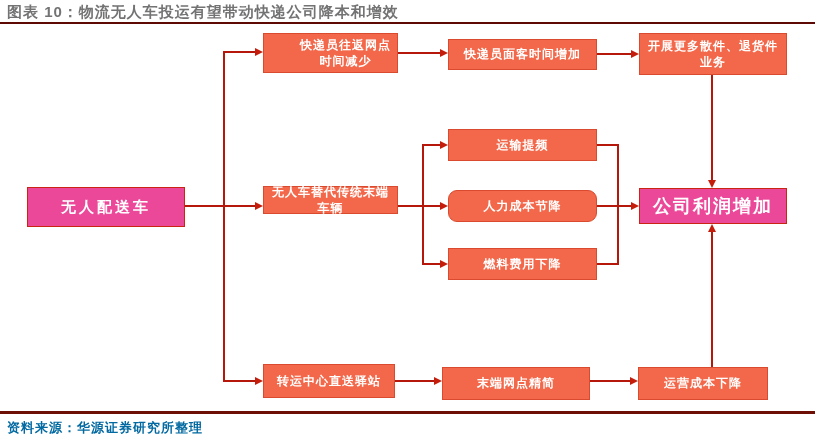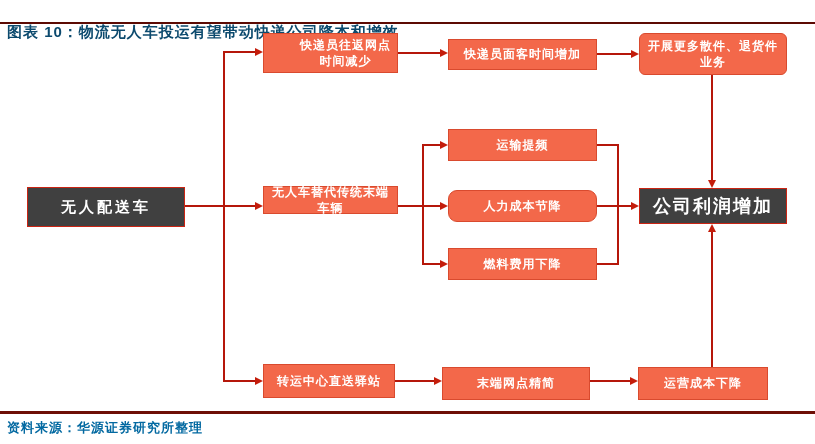--- a/index.html
+++ b/index.html
@@ -10,24 +10,23 @@
     width: 815px;
     height: 444px;
     background: #ffffff;
     overflow: hidden;
   }
   .fig-title {
     position: absolute;
     left: 7px; top: 3px;
     font-size: 15px;
     font-weight: bold;
-    color: #0c4a6e;
+    color: #737373;
     letter-spacing: 1px;
     white-space: nowrap;
-    margin-top: 20px;
   }
   .rule-top {
     position: absolute;
     left: 0; top: 22px;
     width: 815px; height: 2px;
     background: #5c0a03;
   }
   .rule-bottom {
     position: absolute;
     left: 0; top: 411px;
@@ -52,21 +51,21 @@
     font-size: 12px;
     line-height: 1.35;
     display: flex;
     align-items: center;
     justify-content: center;
     text-align: center;
     padding: 2px 6px;
     letter-spacing: 1px;
   }
   .node.dark {
-    background: #404040;
+    background: #ec4899;
     border: 1px solid #ca2413;
   }
   .node.root-node { font-size: 15px; letter-spacing: 3px; }
   .node.profit-node { font-size: 18px; letter-spacing: 2px; }
   .line {
     position: absolute;
     background: #b5170a;
   }
   .line.h { height: 2px; }
   .line.v { width: 2px; }
@@ -99,21 +98,21 @@
 
   <div class="fig-title">图表 10：物流无人车投运有望带动快递公司降本和增效</div>
   <div class="rule-top"></div>
 
   <div class="node dark root-node" style="left:27px; top:187px; width:158px; height:40px;">无人配送车</div>
 
   <div class="node" style="left:263px; top:33px; width:135px; height:40px;padding-left:36px;">快递员往返网点时间减少</div>
 
   <div class="node" style="left:448px; top:39px; width:149px; height:31px;">快递员面客时间增加</div>
 
-  <div class="node" style="left:639px; top:33px; width:148px; height:42px;border-radius:6px;">开展更多散件、退货件业务</div>
+  <div class="node" style="left:639px; top:33px; width:148px; height:42px;">开展更多散件、退货件业务</div>
 
   <div class="node" style="left:263px; top:186px; width:135px; height:28px;">无人车替代传统末端车辆</div>
 
   <div class="node" style="left:448px; top:129px; width:149px; height:32px;">运输提频</div>
 
   <div class="node" style="left:448px; top:190px; width:149px; height:32px;border-radius:9px;">人力成本节降</div>
 
   <div class="node" style="left:448px; top:248px; width:149px; height:32px;">燃料费用下降</div>
 
   <div class="node dark profit-node" style="left:639px; top:188px; width:148px; height:36px;">公司利润增加</div>

